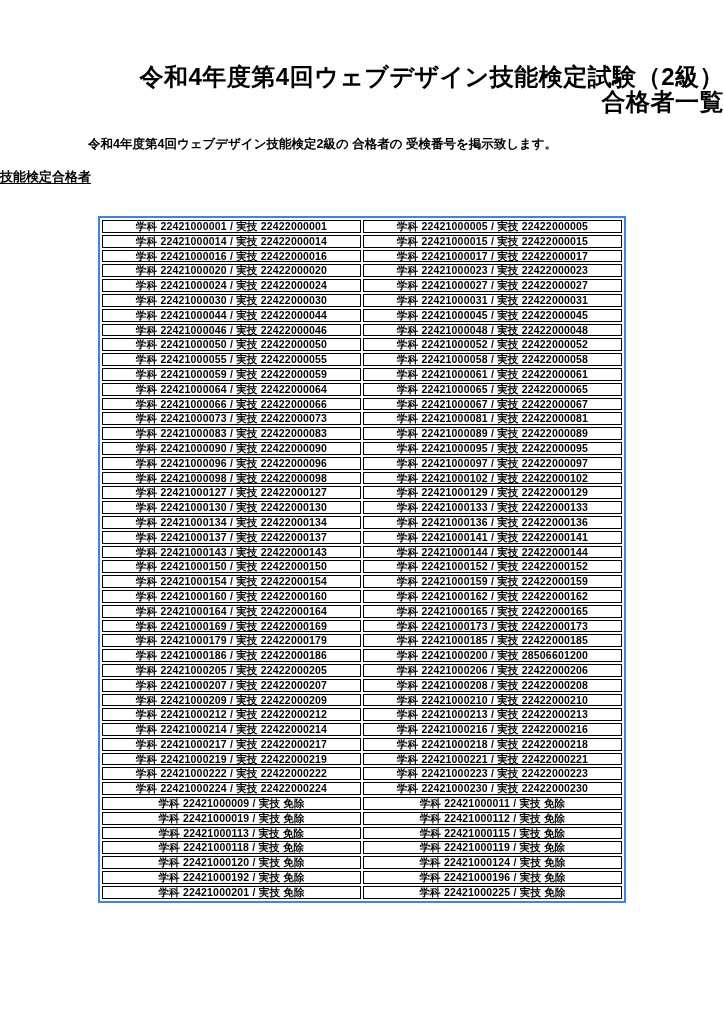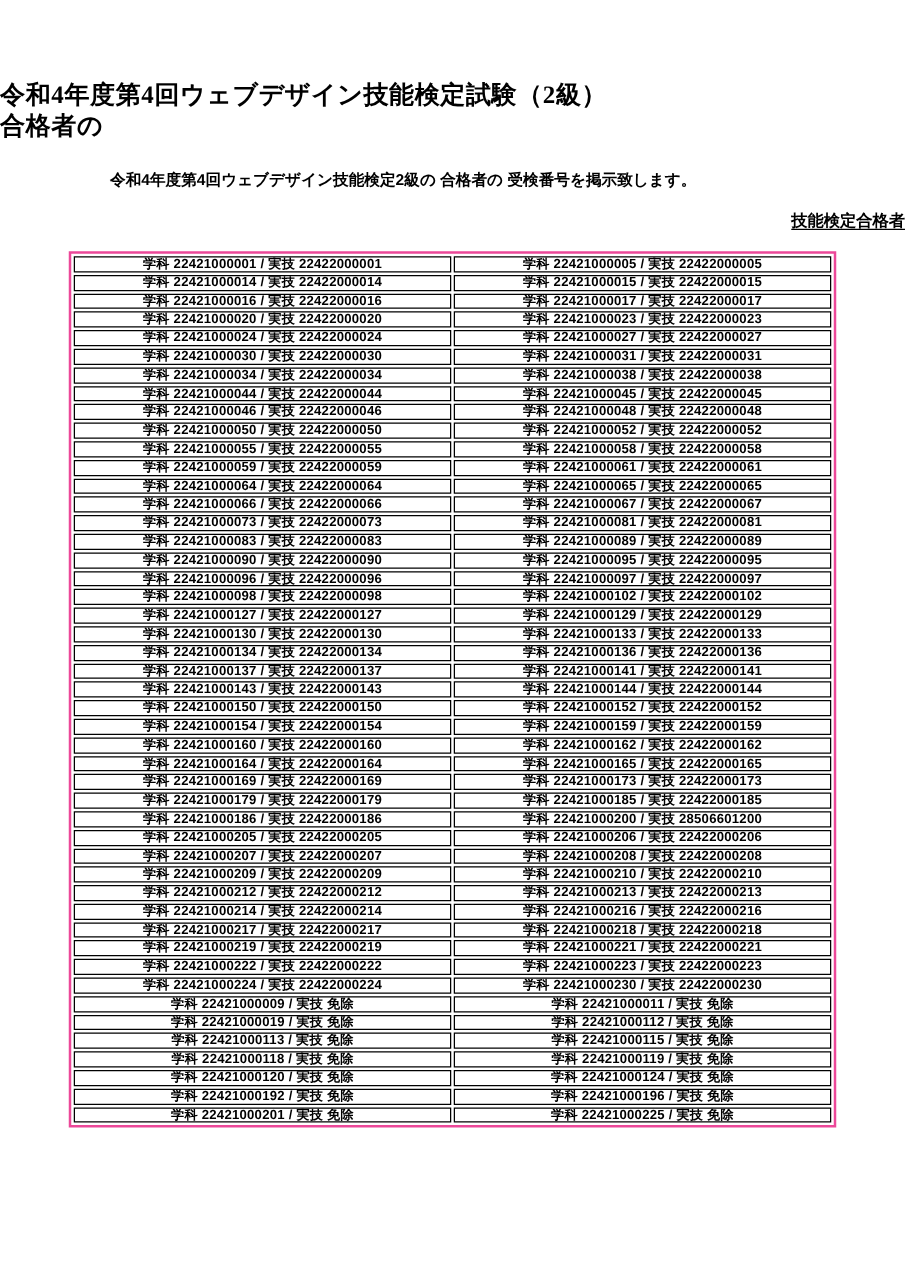--- a/index.html
+++ b/index.html
@@ -13,47 +13,46 @@
     position: relative;
     width: 724px;
     height: 1024px;
     background: #ffffff;
     overflow: hidden;
     box-sizing: border-box;
     padding-top: 64px;
   }
   .title {
     margin: 0;
-    text-align: left;
-    font-size: 20px;
+    text-align: right;
+    font-size: 24px;
     font-weight: bold;
     line-height: 25px;
     letter-spacing: 0.5px;
-    font-family: Liberation Serif, serif;
   }
   .title-line { display: block; }
   .intro {
     margin: 23px 30px 0 88px;
     font-size: 12.5px;
     font-weight: bold;
     line-height: 14px;
   }
   .section-heading {
     margin: 17px 0 0 0;
-    text-align: right;
+    text-align: left;
     font-size: 13px;
     font-weight: bold;
     text-decoration: underline;
     text-underline-offset: 2px;
   }
   .pass-table {
-    margin: 15px auto 0 auto;
-    width: 614px;
+    margin: 30px auto 0 auto;
+    width: 528px;
     table-layout: fixed;
-    border: 2px solid #ec4899;
+    border: 2px solid #3b82f6;
     border-collapse: separate;
     border-spacing: 2px;
     background: #ffffff;
   }
   .pass-table td {
     border: 1px solid #000000;
     padding: 0;
     height: 10.8px;
     line-height: 10.8px;
     font-size: 10.5px;
@@ -64,21 +63,21 @@
     letter-spacing: 0.2px;
   }
 </style>
 </head>
 <body>
 
 <div class="page">
 
   <h1 class="title">
     <span class="title-line">令和4年度第4回ウェブデザイン技能検定試験（2級）</span>
-    <span class="title-line">合格者の</span>
+    <span class="title-line">合格者一覧</span>
   </h1>
 
   <p class="intro">令和4年度第4回ウェブデザイン技能検定2級の 合格者の 受検番号を掲示致します。</p>
 
   <h2 class="section-heading">技能検定合格者</h2>
 
   <table class="pass-table">
     <tbody id="table-body">
         <tr>
           <td>学科 22421000001 / 実技 22422000001</td>
@@ -98,24 +97,20 @@
         </tr>
         <tr>
           <td>学科 22421000024 / 実技 22422000024</td>
           <td>学科 22421000027 / 実技 22422000027</td>
         </tr>
         <tr>
           <td>学科 22421000030 / 実技 22422000030</td>
           <td>学科 22421000031 / 実技 22422000031</td>
         </tr>
         <tr>
-          <td>学科 22421000034 / 実技 22422000034</td>
-          <td>学科 22421000038 / 実技 22422000038</td>
-        </tr>
-        <tr>
           <td>学科 22421000044 / 実技 22422000044</td>
           <td>学科 22421000045 / 実技 22422000045</td>
         </tr>
         <tr>
           <td>学科 22421000046 / 実技 22422000046</td>
           <td>学科 22421000048 / 実技 22422000048</td>
         </tr>
         <tr>
           <td>学科 22421000050 / 実技 22422000050</td>
           <td>学科 22421000052 / 実技 22422000052</td>

